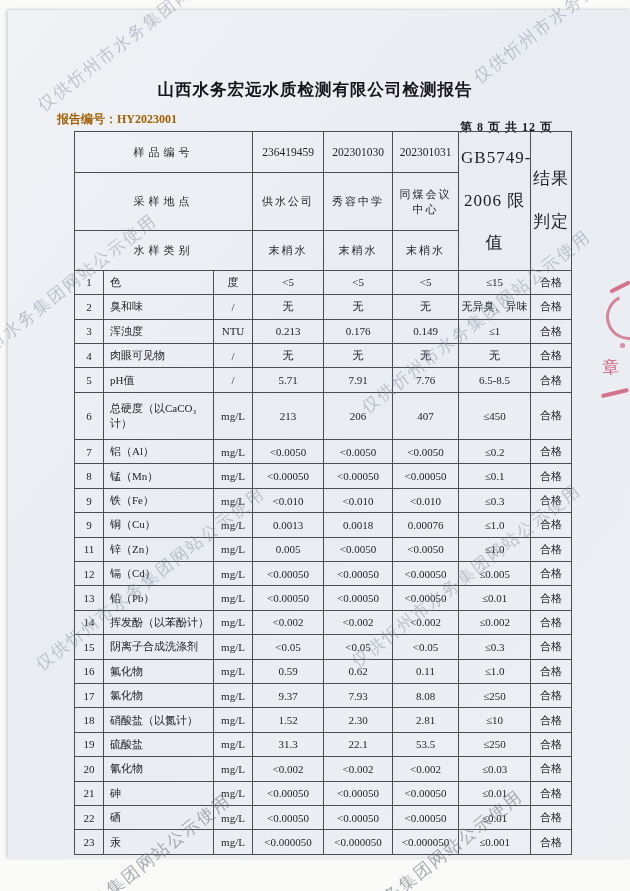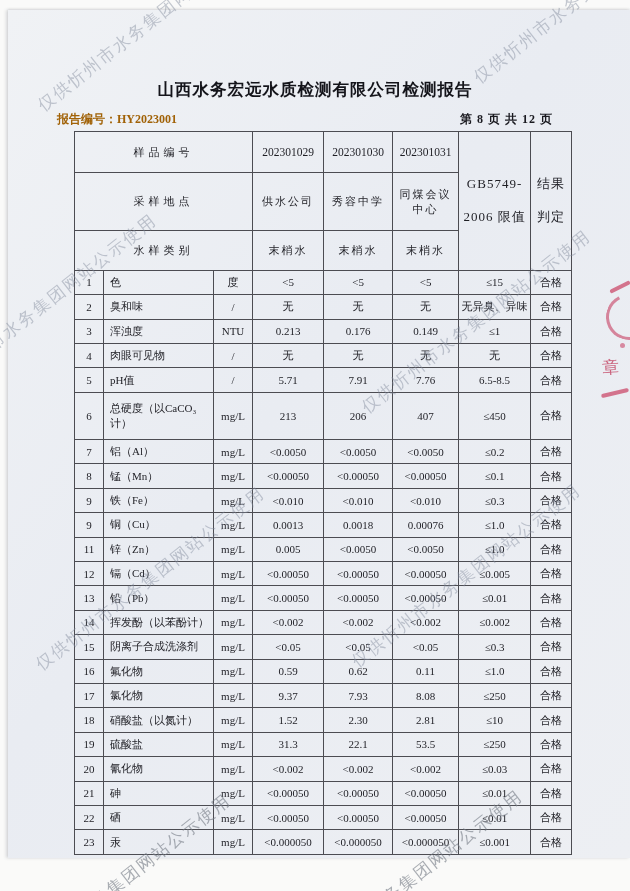--- a/index.html
+++ b/index.html
@@ -17,39 +17,39 @@
   .doc-title {
     position:absolute; left:0; top:79px; width:630px; text-align:center;
     font-size:16.5px; font-weight:bold; letter-spacing:1px; color:#14141a;
     z-index:2;
   }
   .report-no {
     position:absolute; left:57px; top:111px; font-size:12px; font-weight:bold;
     color:#a16207; z-index:2;
   }
   .page-info {
-    position:absolute; right:77px; top:111px; font-size:12px; font-weight:bold;
+    position:absolute; right:77px; top:119px; font-size:12px; font-weight:bold;
     color:#1a1a20; z-index:2; letter-spacing:1px;
   }
   table.doc-table {
     position:absolute; left:74px; top:131px; width:497px; height:724px;
     border-collapse:collapse; table-layout:fixed; z-index:2;
     font-size:11px; color:#1e1e24;
   }
   .doc-table td {
     border:1px solid #4c4c52; text-align:center; vertical-align:middle;
     padding:0 2px; overflow:hidden;
   }
   .doc-table tr.meta-r1 { height:27px; }
   .doc-table tr.meta-r2 { height:38px; }
   .doc-table tr.meta-r3 { height:26px; }
   .meta-label { letter-spacing:4px; }
   .meta-value { letter-spacing:2px; }
   .sample-id { letter-spacing:0; font-size:11.5px; }
-  .limit-head, .result-head { line-height:2.5em; letter-spacing:1px; font-size:13px; }
+  .limit-head, .result-head { line-height:2.5em; letter-spacing:1px; font-size:17px; }
   .item-cell { text-align:left !important; padding-left:6px !important; }
   .wm-layer { position:absolute; left:0; top:0; width:630px; height:891px; z-index:4; pointer-events:none; }
   .wm {
     position:absolute; white-space:nowrap;
     font-family:"Liberation Sans","DejaVu Sans",sans-serif;
     font-size:17px; letter-spacing:2px;
     color:rgba(128,137,155,0.45);
     transform:rotate(-38deg); transform-origin:0 50%;
   }
   .wm.outside { color:rgba(118,124,134,0.62); }
@@ -88,21 +88,21 @@
         <col style="width:39px">
       <col style="width:71px">
         <col style="width:69px">
         <col style="width:66px">
       <col style="width:72px">
         <col style="width:41px">
     </colgroup>
     <tbody>
       <tr class="meta-r1">
         <td colspan="3" class="meta-label">样品编号</td>
-        <td class="sample-id">202301029</td>
+        <td class="sample-id">236419459</td>
         <td class="sample-id">202301030</td>
         <td class="sample-id">202301031</td>
         <td rowspan="3" class="limit-head">
           <div>GB5749-</div>
           <div>2006 限值</div>
         </td>
         <td rowspan="3" class="result-head">
           <div>结果</div>
           <div>判定</div>
         </td>

